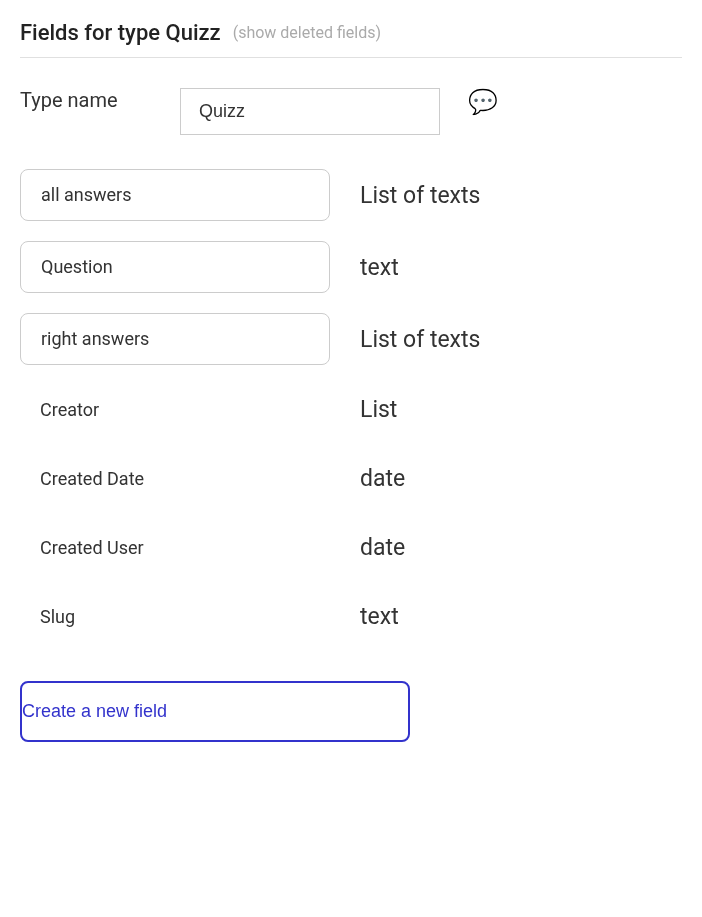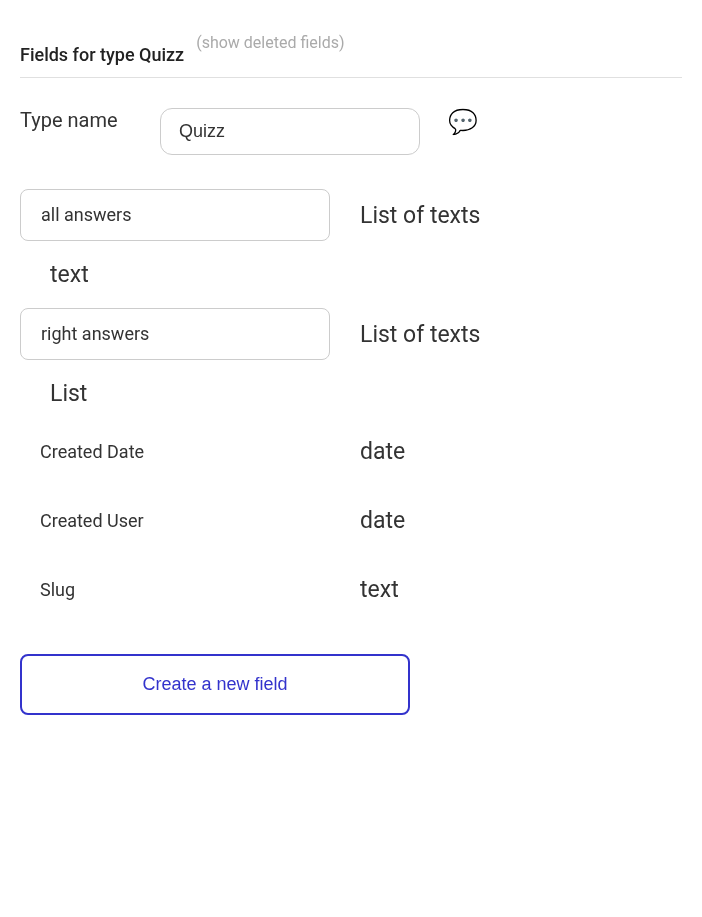--- a/index.html
+++ b/index.html
@@ -24,25 +24,24 @@
     }
 
     .header-section {
       display: flex;
       align-items: center;
       padding: 20px 0 12px 0;
       border-bottom: 1px solid #e0e0e0;
     }
 
     .header-title {
-      font-size: 18px;
+      font-size: 22px;
       font-weight: 500;
       color: #222222;
       margin-right: 12px;
-      margin-top: 24px;
     }
 
     .show-deleted-link {
       font-size: 16px;
       color: #aaaaaa;
       cursor: pointer;
     }
 
     .type-name-section {
       display: flex;
@@ -53,26 +52,27 @@
 
     .type-name-label {
       font-size: 20px;
       color: #333333;
       font-weight: 400;
       min-width: 120px;
     }
 
     .type-name-input {
       border: 1px solid #cccccc;
-      border-radius: 12px;
+      border-radius: 0;
       padding: 12px 18px;
       font-size: 18px;
       color: #333333;
       outline: none;
       width: 260px;
+      margin-left: 20px;
     }
 
     .comment-icon {
       color: #cccccc;
       font-size: 24px;
       cursor: pointer;
       margin-left: 8px;
     }
 
     .fields-list {
@@ -116,21 +116,21 @@
       margin-top: 30px;
       margin-bottom: 30px;
       border: 2px solid #3333cc;
       border-radius: 8px;
       background: #ffffff;
       color: #3333cc;
       font-size: 18px;
       padding: 18px 0;
       width: 390px;
       cursor: pointer;
-      text-align: center;
+      text-align: left;
       font-weight: 400;
     }
   </style>
 </head>
 <body>
 
 <div class="page-container">
 
   
   <div class="header-section">
@@ -145,27 +145,29 @@
     <span class="comment-icon">💬</span>
   </div>
 
   
   <div class="fields-list" id="fields-list">
   <div class="field-row">
         <div class="field-name-box">all answers</div>
         <div class="field-type">List of texts</div>
       </div>
       <div class="field-row">
+        <div class="field-name-box">Question</div>
         <div class="field-type">text</div>
       </div>
       <div class="field-row">
         <div class="field-name-box">right answers</div>
         <div class="field-type">List of texts</div>
       </div>
       <div class="field-row">
+        <div class="field-name-text">Creator</div>
         <div class="field-type">List</div>
       </div>
       <div class="field-row">
         <div class="field-name-text">Created Date</div>
         <div class="field-type">date</div>
       </div>
       <div class="field-row">
         <div class="field-name-text">Created User</div>
         <div class="field-type">date</div>
       </div>

